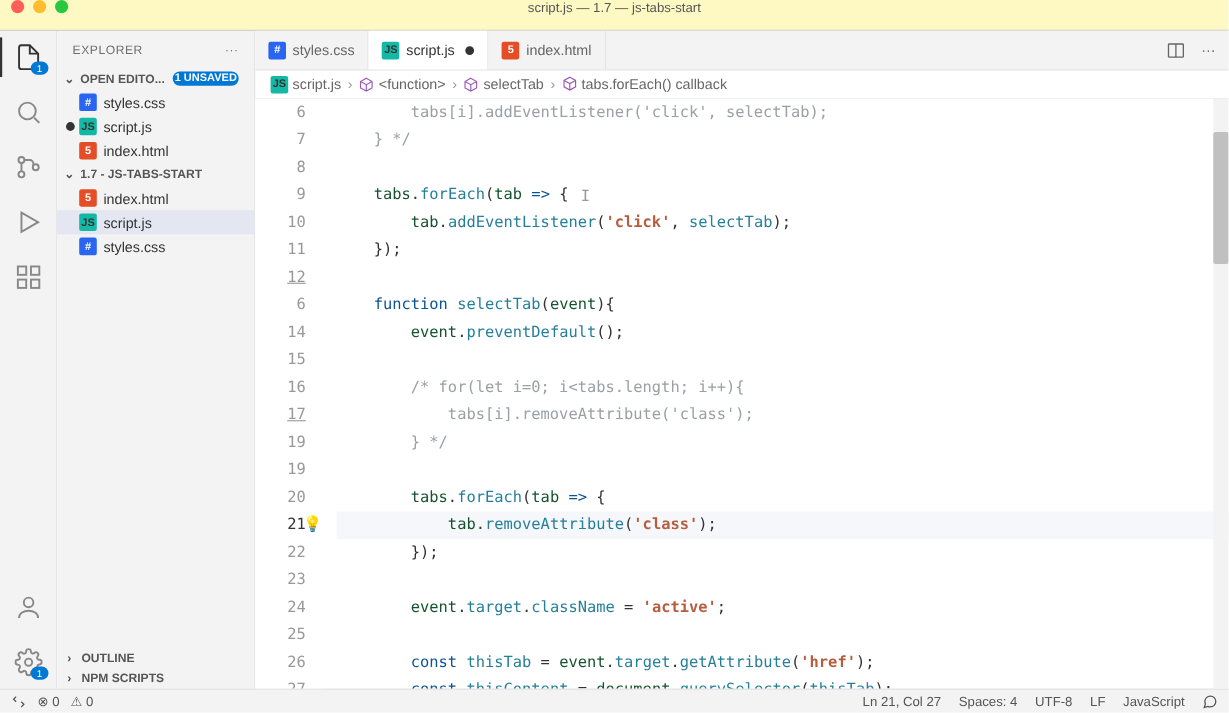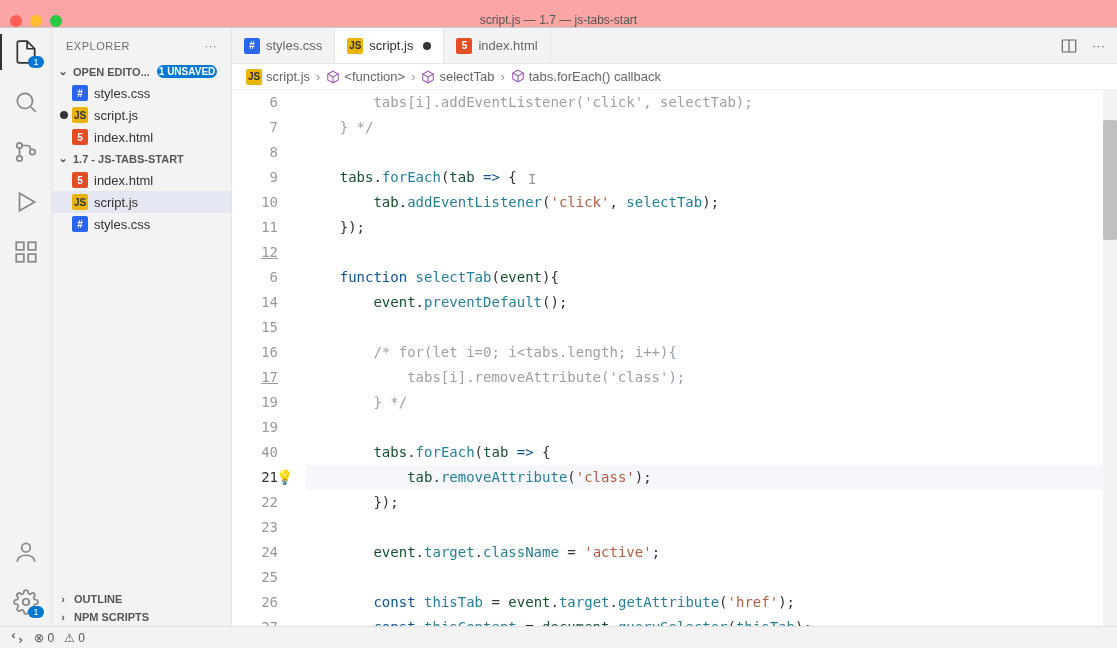--- a/index.html
+++ b/index.html
@@ -10,23 +10,23 @@
     color: #333;
     width: 1117px;
     height: 648px;
     overflow: hidden;
     display: flex;
     flex-direction: column;
   }
   
   .titlebar {
     height: 28px;
-    background: #fca5a5;
-    display: flex;
-    align-items: flex-end;
+    background: #fef9c3;
+    display: flex;
+    align-items: flex-start;
     position: relative;
     border-bottom: 1px solid #ccc;
   }
   .traffic-lights { display: flex; gap: 8px; padding-left: 10px; }
   .traffic-light { width: 12px; height: 12px; border-radius: 50%; }
   .tl-red { background: #ff5f57; }
   .tl-yellow { background: #febc2e; }
   .tl-green { background: #28c840; }
   .window-title {
     position: absolute;
@@ -136,21 +136,21 @@
     width: 16px;
     height: 16px;
     display: inline-flex;
     align-items: center;
     justify-content: center;
     font-size: 10px;
     font-weight: bold;
     border-radius: 2px;
   }
   .icon-css { background: #2965f1; color: #fff; }
-  .icon-js { background: #eab308; color: #333; }
+  .icon-js { background: #14b8a6; color: #333; }
   .icon-html { background: #e44d26; color: #fff; }
   .dirty-dot {
     width: 8px; height: 8px; border-radius: 50%; background: #333;
     position: absolute;
     left: 8px;
   }
   .file-item { position: relative; }
   .sidebar-spacer { flex: 1; }
   .sidebar-bottom-section {
     padding: 3px 4px;
@@ -246,21 +246,21 @@
     padding-left: 10px;
     position: relative;
     color: #333;
   }
   .code-lines .line { height: 25px; }
   .line.current { background: #f5f7fa; }
   .tok-comment { color: #9aa0a6; }
   .tok-keyword { color: #0b5394; }
   .tok-method { color: #267f99; }
   .tok-prop { color: #267f99; }
-  .tok-string { color: #b55e3f; }
+  .tok-string { color: #b55e3f; font-weight: bold; }
   .tok-var { color: #267f99; }
   .tok-ident { color: #14532d; }
   .light-cursor { color: #999; }
 
   
   .overview-ruler {
     position: absolute;
     right: 0;
     top: 0;
     bottom: 0;
@@ -494,21 +494,21 @@
           <div style="position: relative;">10</div>
           <div style="position: relative;">11</div>
           <div style="position: relative; text-decoration: underline;">12</div>
           <div style="position: relative;">6</div>
           <div style="position: relative;">14</div>
           <div style="position: relative;">15</div>
           <div style="position: relative;">16</div>
           <div style="position: relative; text-decoration: underline;">17</div>
           <div style="position: relative;">19</div>
           <div style="position: relative;">19</div>
-          <div style="position: relative;">40</div>
+          <div style="position: relative;">20</div>
           <div style="position: relative; color: rgb(51, 51, 51); margin-left: 0px;">21<span class="bulb" style="top: 0px;">💡</span></div>
           <div style="position: relative;">22</div>
           <div style="position: relative;">23</div>
           <div style="position: relative;">24</div>
           <div style="position: relative;">25</div>
           <div style="position: relative;">26</div>
           <div style="position: relative;">27</div>
         </div>
       <div class="code-lines" id="code-lines"><div class="line"><span class="tok-comment">        tabs[i].addEventListener('click', selectTab);</span></div><div class="line"><span class="tok-comment">    } */</span></div><div class="line"></div><div class="line">    <span class="tok-ident">tabs</span>.<span class="tok-method">forEach</span>(<span class="tok-ident">tab</span> <span class="tok-keyword">=&gt;</span> {</div><div class="line">        <span class="tok-ident">tab</span>.<span class="tok-method">addEventListener</span>(<span class="tok-string">'click'</span>, <span class="tok-var">selectTab</span>);</div><div class="line">    });</div><div class="line"></div><div class="line">    <span class="tok-keyword">function</span> <span class="tok-var">selectTab</span>(<span class="tok-ident">event</span>){</div><div class="line">        <span class="tok-ident">event</span>.<span class="tok-method">preventDefault</span>();</div><div class="line"></div><div class="line"><span class="tok-comment">        /* for(let i=0; i&lt;tabs.length; i++){</span></div><div class="line"><span class="tok-comment">            tabs[i].removeAttribute('class');</span></div><div class="line"><span class="tok-comment">        } */</span></div><div class="line"></div><div class="line">        <span class="tok-ident">tabs</span>.<span class="tok-method">forEach</span>(<span class="tok-ident">tab</span> <span class="tok-keyword">=&gt;</span> {</div><div class="line current">            <span class="tok-ident">tab</span>.<span class="tok-method">removeAttribute</span>(<span class="tok-string">'class'</span>);</div><div class="line">        });</div><div class="line"></div><div class="line">        <span class="tok-ident">event</span>.<span class="tok-prop">target</span>.<span class="tok-prop">className</span> = <span class="tok-string">'active'</span>;</div><div class="line"></div><div class="line">        <span class="tok-keyword">const</span> <span class="tok-var">thisTab</span> = <span class="tok-ident">event</span>.<span class="tok-prop">target</span>.<span class="tok-method">getAttribute</span>(<span class="tok-string">'href'</span>);</div><div class="line">        <span class="tok-keyword">const</span> <span class="tok-var">thisContent</span> = <span class="tok-ident">document</span>.<span class="tok-method">querySelector</span>(<span class="tok-var">thisTab</span>);</div><span class="light-cursor" style="position: absolute; left: 232px; top: 77px;">I</span></div>
       <div class="overview-ruler">
@@ -522,13 +522,25 @@
   <div class="status-left">
     <span class="status-item">
       <svg width="14" height="14" viewBox="0 0 24 24" fill="none" stroke="currentColor" stroke-width="2">
           <polyline points="8 4 4 8 8 12"></polyline>
           <polyline points="16 12 20 16 16 20"></polyline>
         </svg>
     </span>
     <span class="status-item">⊗ <span>0</span></span>
     <span class="status-item">⚠ <span>0</span></span>
   </div>
+  <div class="status-right">
+    <span class="status-item">Ln 21, Col 27</span>
+    <span class="status-item">Spaces: 4</span>
+    <span class="status-item">UTF-8</span>
+    <span class="status-item">LF</span>
+    <span class="status-item">JavaScript</span>
+    <span class="status-item">
+      <svg width="14" height="14" viewBox="0 0 24 24" fill="none" stroke="currentColor" stroke-width="2">
+          <path d="M21 11.5a8.38 8.38 0 0 1-8.5 8.5 8.5 8.5 0 0 1-3.9-.9L3 21l1.9-5.7A8.38 8.38 0 0 1 4 11.5 8.5 8.5 0 0 1 12.5 3 8.38 8.38 0 0 1 21 11.5z"></path>
+        </svg>
+    </span>
+  </div>
 </div>
 
 </body></html>

